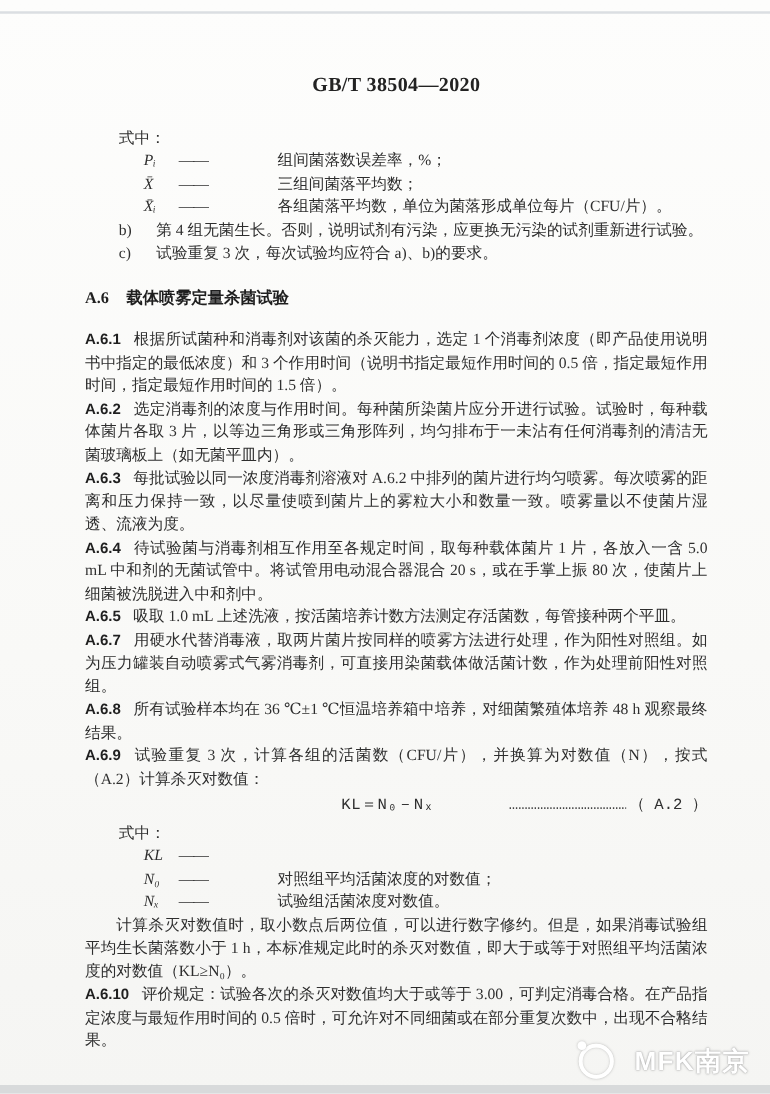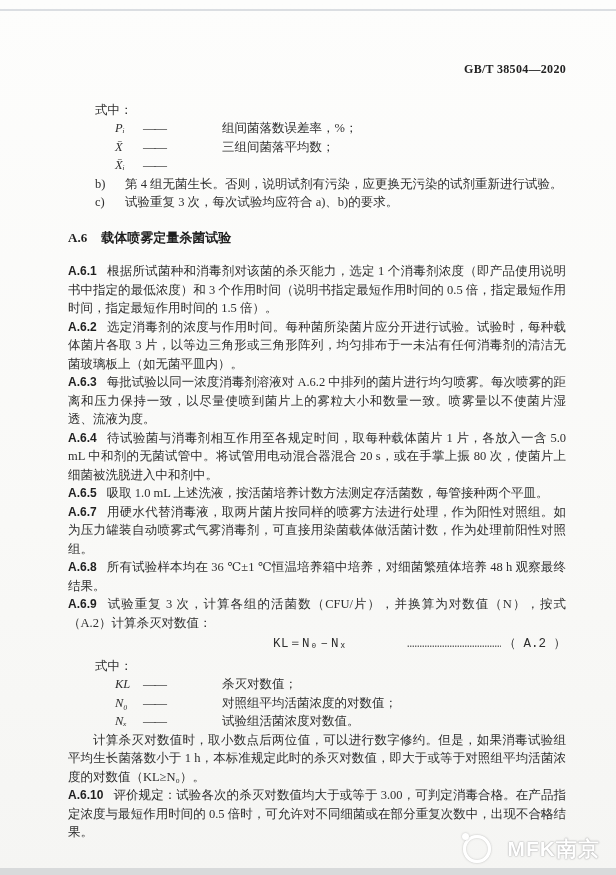--- a/index.html
+++ b/index.html
@@ -18,21 +18,21 @@
   }
   .scan-bottom-strip {
     position:absolute; left:0; right:0; bottom:0; height:7px;
     background:#d8dadb;
   }
   .content {
     position:absolute; left:68px; right:50px; top:60px;
     font-size:12.5px; line-height:18.5px; text-align:justify;
   }
   .doc-header {
-    text-align:right; font-weight:bold; font-size:12px;
+    text-align:center; font-weight:bold; font-size:16px;
     letter-spacing:.3px; margin:0 0 22px 0; color:#222;
   }
   .legend { margin:0 0 0 27px; }
   .legend-intro { margin:0; }
   .defrow { display:flex; margin-left:20px; }
   .defrow .sym { font-style:italic; min-width:26px; white-space:nowrap; }
   .defrow .dash { margin:0 8px 0 2px; white-space:nowrap; letter-spacing:-1px; }
   .defrow .desc { flex:1;margin-left:48px; }
   .hang-item { display:flex; margin-left:27px; }
   .hang-item .hlabel { min-width:30px; }
@@ -96,20 +96,21 @@
         <span class="desc">组间菌落数误差率，%；</span>
       </div>
       <div class="defrow">
         <span class="sym">X̄</span>
         <span class="dash">——</span>
         <span class="desc">三组间菌落平均数；</span>
       </div>
       <div class="defrow">
         <span class="sym">X̄ᵢ</span>
         <span class="dash">——</span>
+        <span class="desc">各组菌落平均数，单位为菌落形成单位每片（CFU/片）。</span>
       </div>
     </div>
 
     <div class="hang-item">
       <span class="hlabel">b)</span>
       <span class="htext">第 4 组无菌生长。否则，说明试剂有污染，应更换无污染的试剂重新进行试验。</span>
     </div>
     <div class="hang-item">
       <span class="hlabel">c)</span>
       <span class="htext">试验重复 3 次，每次试验均应符合 a)、b)的要求。</span>
@@ -149,21 +150,20 @@
       <span class="equation">KL＝N₀－Nₓ</span>
       <span class="dots">………………………………………</span>
       <span class="eqref">（ A.2 ）</span>
     </div>
 
     <div class="legend">
       <p class="legend-intro">式中：</p>
       <div class="defrow">
         <span class="sym">KL</span>
         <span class="dash">——</span>
-        <span class="desc">杀灭对数值；</span>
       </div>
       <div class="defrow">
         <span class="sym">N₀</span>
         <span class="dash">——</span>
         <span class="desc">对照组平均活菌浓度的对数值；</span>
       </div>
       <div class="defrow">
         <span class="sym">Nₓ</span>
         <span class="dash">——</span>
         <span class="desc">试验组活菌浓度对数值。</span>

